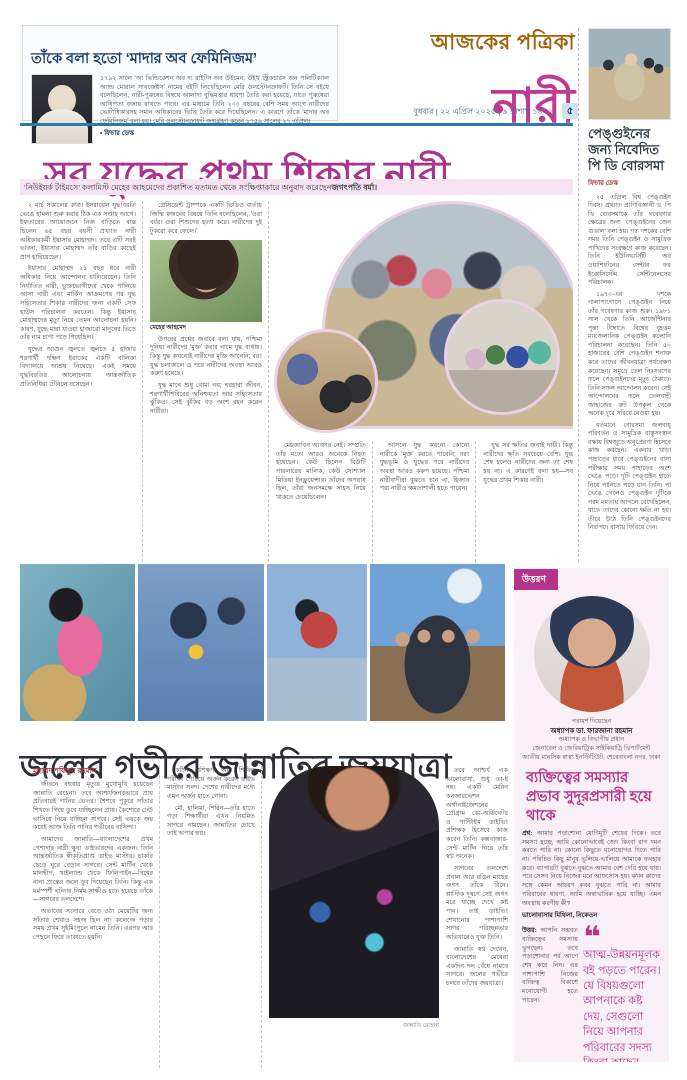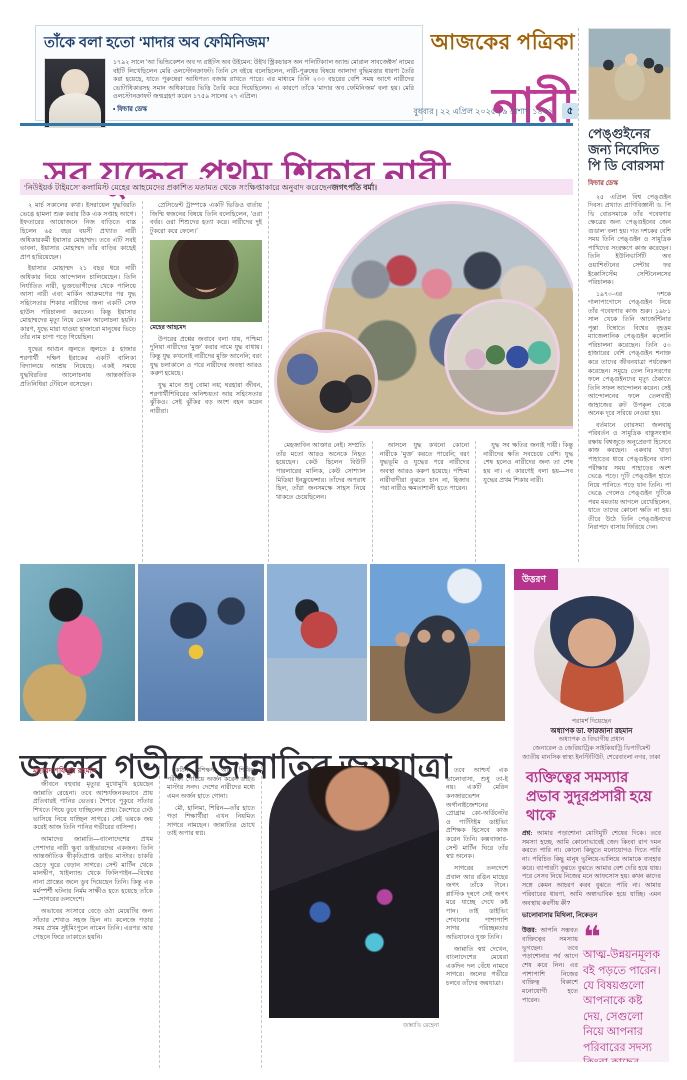--- a/index.html
+++ b/index.html
@@ -2,22 +2,22 @@
 <html lang="bn"><head>
 <meta charset="utf-8">
 <style>
   html,body{margin:0;padding:0;background:#e8e8e8;}
   .page{position:relative;width:687px;height:1080px;background:#ffffff;overflow:hidden;
         font-family:"Liberation Sans","DejaVu Sans",sans-serif;color:#333;}
   .para{margin:0 0 3px 0;text-indent:8px;text-align:justify;}
   .photo{background-color:#ccc;}
 
   
-  #top-box{position:absolute;left:35px;top:25px;width:388px;height:96px;
-           background:#fbfcfd;border:1px solid #ccd9e2;box-sizing:border-box;padding:4px 8px;}
+  #top-box{position:absolute;left:22px;top:25px;width:316px;height:96px;
+           background:#fbfcfd;border:1px solid #ccd9e2;box-sizing:border-box;padding:20px 8px;}
   .tb-head{font-size:14.5px;font-weight:bold;color:#1c3e6f;margin:1px 0 3px;}
   .tb-body{display:flex;gap:7px;}
   .photo.mary{width:60px;height:68px;flex:0 0 60px;border:1px solid #ddd;
       background:linear-gradient(#34343c,#23232a);position:relative;overflow:hidden;}
   .photo.mary::before{content:"";position:absolute;left:16px;top:10px;width:28px;height:30px;border-radius:50%;
       background:radial-gradient(circle at 50% 40%,#e9dccb 55%,#cbb79f 100%);}
   .photo.mary::after{content:"";position:absolute;left:4px;top:34px;width:52px;height:40px;border-radius:50% 50% 0 0;
       background:linear-gradient(#efece5,#d9d4c8);}
   .tb-text{font-size:6.3px;line-height:1.36;color:#4a4a4a;margin:0;text-align:justify;}
   .tb-credit{font-size:6.6px;font-weight:bold;color:#1c3e6f;margin:2px 0 0;}

